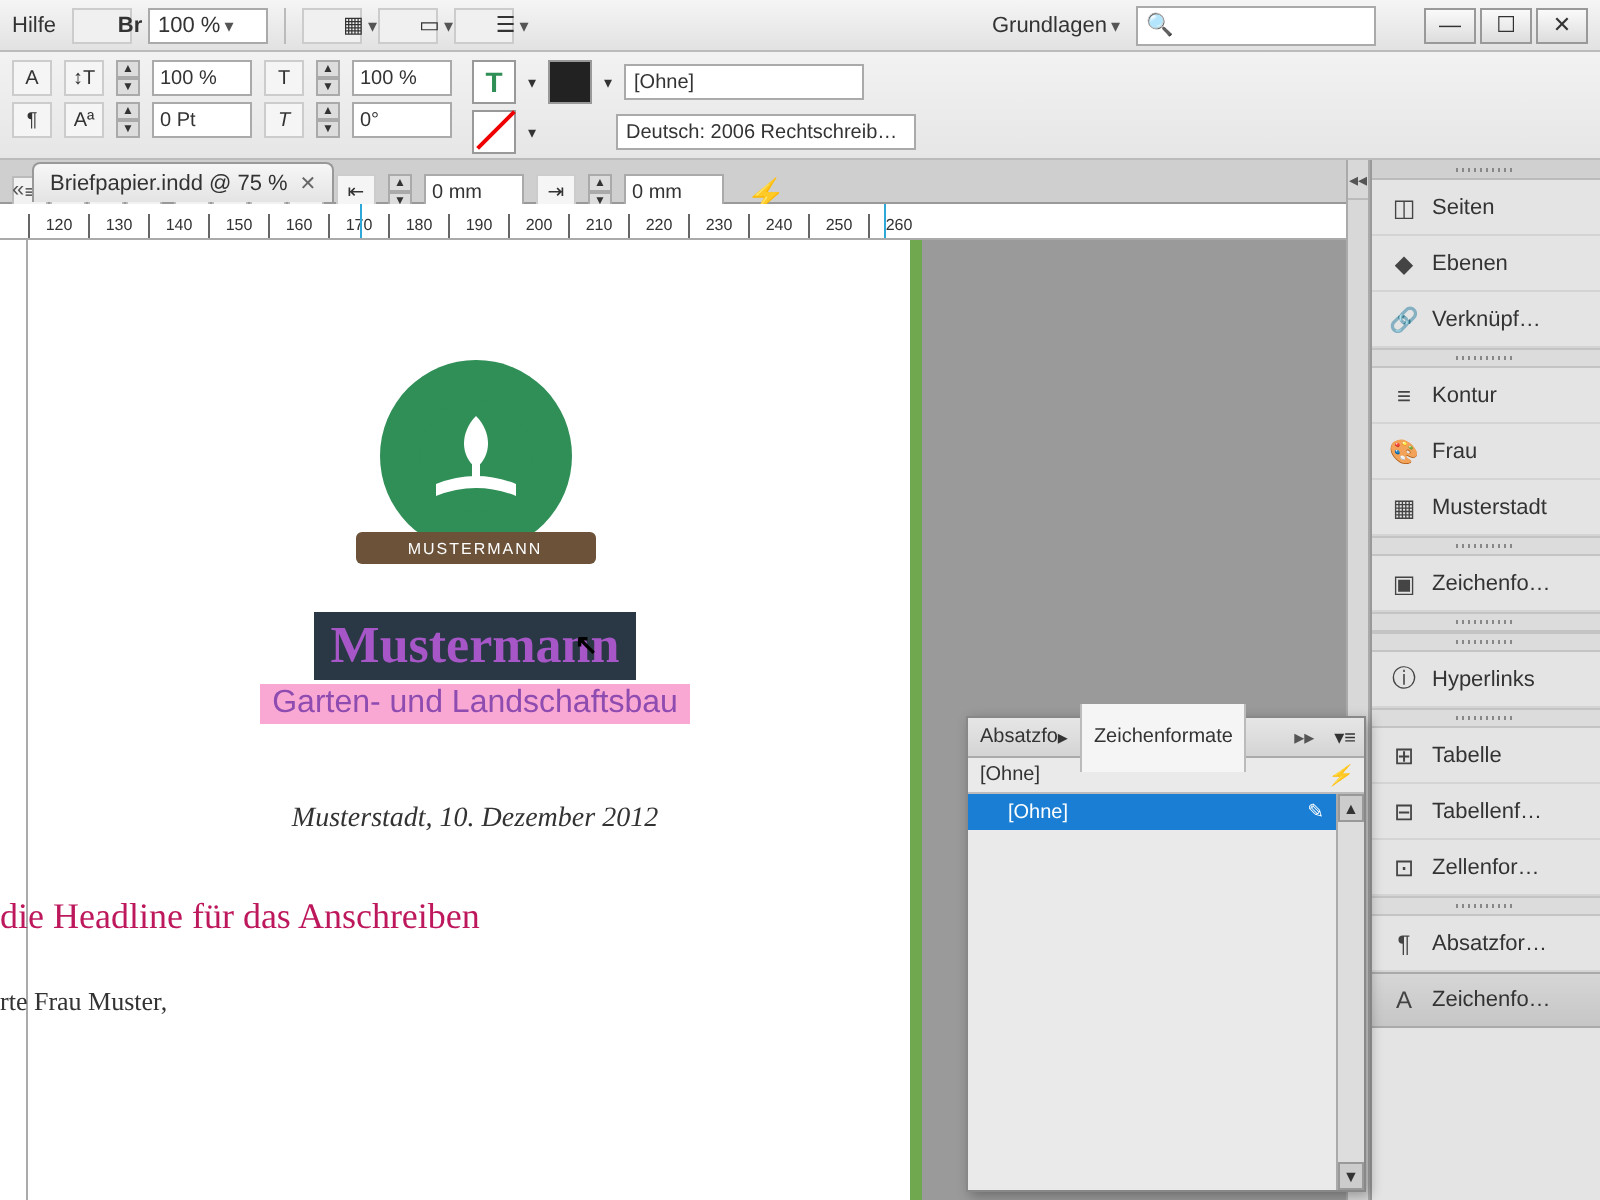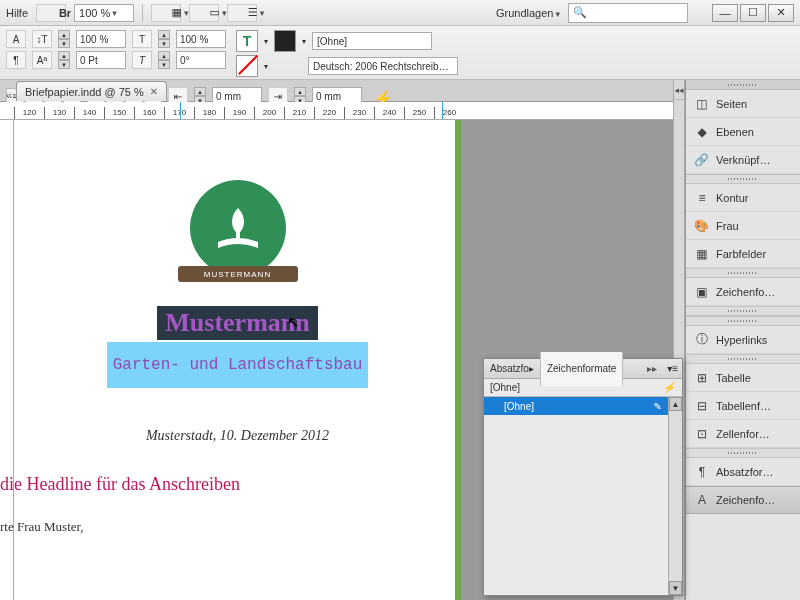--- a/index.html
+++ b/index.html
@@ -43,21 +43,21 @@
 .graydrop { position:absolute; top:0; bottom:0; right:0; width:230px; background:#9a9a9a;}
 .greenedge { position:absolute; top:0; bottom:0; left:455px; width:6px; background:#6fa84f;}
 .ruler-v { position:absolute; left:0; top:0; width:14px; bottom:0; background:#fff; border-right:1px solid #aaa;}
 
 .doc { position:absolute; left:40px; top:60px; width:395px; text-align:center;}
 .logo { width:96px;height:96px;border-radius:50%;background:#2f8f57;position:relative;margin:0 auto 6px auto;display:flex;align-items:center;justify-content:center;}
 .logo svg{width:60px;height:60px;}
 .ribbon{width:120px;height:16px;background:#6b5239;margin:-16px auto 0 auto;position:relative;color:#fff;font-size:8px;letter-spacing:1px;display:flex;align-items:center;justify-content:center;border-radius:3px;}
 .docname{font-family:Georgia,serif;font-size:26px;font-weight:bold;color:#a756c7;background:#2a3845;display:inline-block;padding:2px 8px;margin-top:24px;position:relative;}
 .cursor{position:absolute;left:130px;top:8px;color:#000;font-size:14px;pointer-events:none;}
-.subline{font-family:Liberation Mono, monospace;font-size:16px;color:#8e4bb0;background:#7dd3fc;display:inline-block;padding:14px 6px;margin-top:2px;}
+.subline{font-family:Liberation Sans, sans-serif;font-size:16px;color:#8e4bb0;background:#f9a8d4;display:inline-block;padding:1px 6px;margin-top:2px;}
 .dateline{font-style:italic;font-family:Georgia,serif;font-size:14px;color:#333;margin-top:40px;}
 .headline{font-family:Georgia,serif;font-size:18px;color:#be185d;text-align:left;margin-top:30px;margin-left:-40px;}
 .salut{font-family:Georgia,serif;font-size:13px;text-align:left;margin-top:24px;margin-left:-40px;}
 
 
 .float-panel{position:absolute;left:483px;top:358px;width:200px;height:238px;background:#eaeaea;border:1px solid #888;box-shadow:2px 2px 6px rgba(0,0,0,.3);z-index:5;}
 .float-panel .fp-tabs{height:20px;background:linear-gradient(#e6e6e6,#d4d4d4);border-bottom:1px solid #aaa;display:flex;align-items:center;font-size:10px;}
 .float-panel .fp-tabs .t{padding:17px 6px;height:100%;display:flex;align-items:center;border-right:1px solid #bbb;}
 .float-panel .fp-tabs .t.active{background:#f5f5f5;}
 .float-panel .fp-tabs .arrow{margin-left:auto;padding:0 6px;color:#555;}
@@ -300,21 +300,21 @@
       <div class="item">
         <span class="ic2">≡</span>
         <span>Kontur</span>
       </div>
       <div class="item">
         <span class="ic2">🎨</span>
         <span>Frau</span>
       </div>
       <div class="item">
         <span class="ic2">▦</span>
-        <span>Farbfelder</span>
+        <span>Musterstadt</span>
       </div>
       <div class="sep"></div>
       <div class="item">
         <span class="ic2">▣</span>
         <span>Zeichenfo…</span>
       </div>
       <div class="sep"></div>
       <div class="sep"></div>
       <div class="item">
         <span class="ic2">ⓘ</span>

